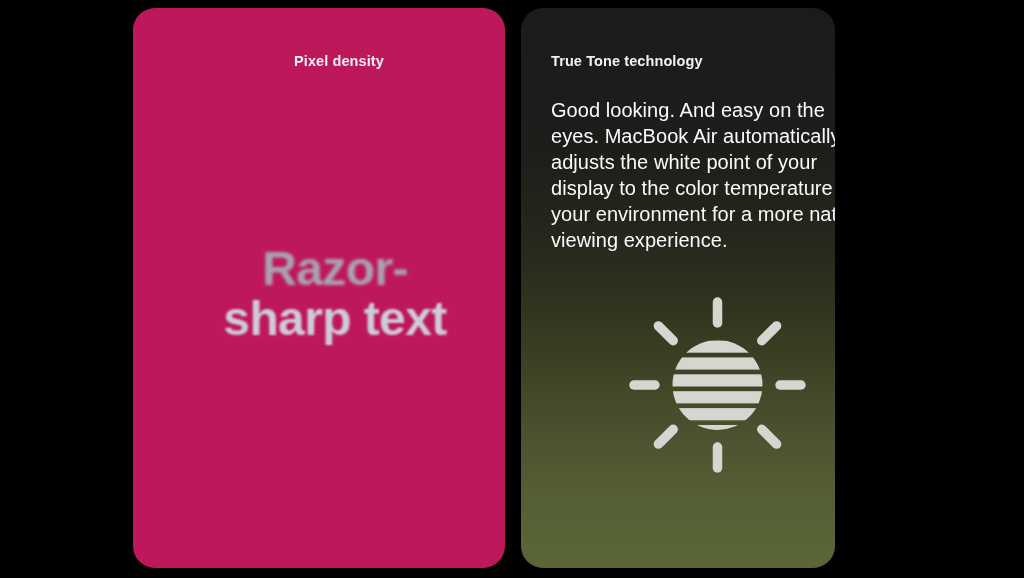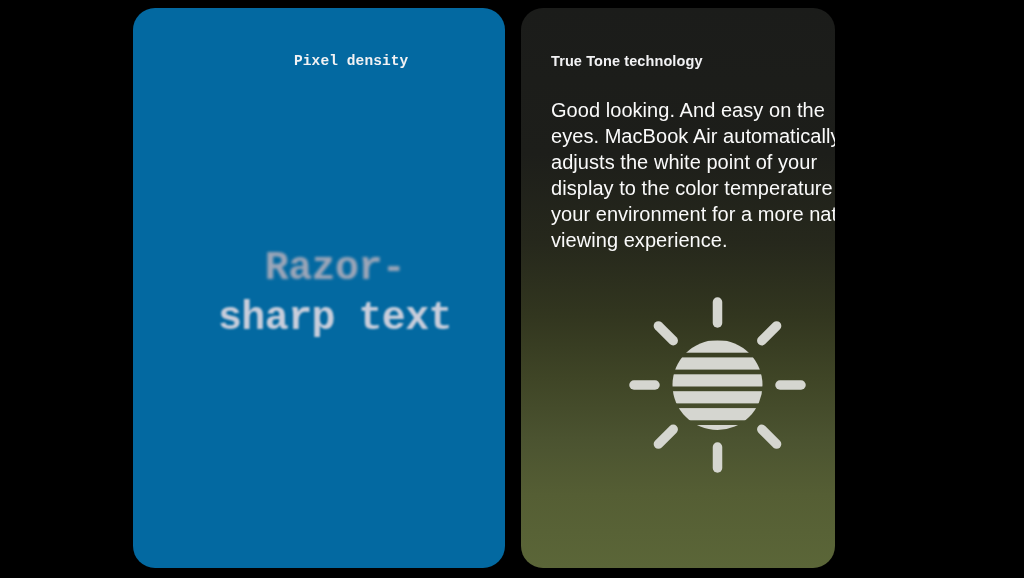--- a/index.html
+++ b/index.html
@@ -28,22 +28,21 @@
     position:absolute;
     top:8px;
     height:560px;
     border-radius:22px;
     overflow:hidden;
   }
 
   #card-pixel-density {
     left:133px;
     width:372px;
-    background:#0369a1;
-    font-family:Liberation Mono, monospace;
+    background:#be185d;
   }
 
   #card-true-tone {
     left:521px;
     width:314px;
     background:linear-gradient(180deg,
         #1b1c1a 0%,
         #1d1e1a 26%,
         #26281c 42%,
         #32361f 55%,
@@ -80,21 +79,21 @@
     font-weight:400;
   }
 
   
   #razor-headline {
     position:absolute;
     left:0;
     top:236px;
     width:372px;
     text-align:center;
-    font-size:40px;
+    font-size:48px;
     font-weight:bold;
     line-height:50px;
     letter-spacing:-0.6px;
     padding-left:32px;
   }
   #razor-headline .hl-line { display:block; }
 
   .hl-blur-3 {
     color:#a9abba;
     filter:blur(1.55px);

